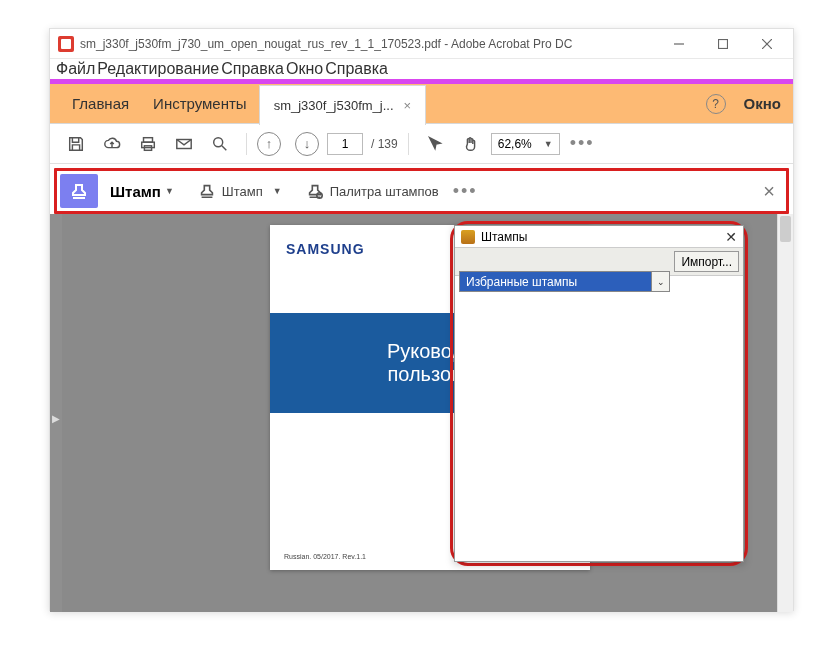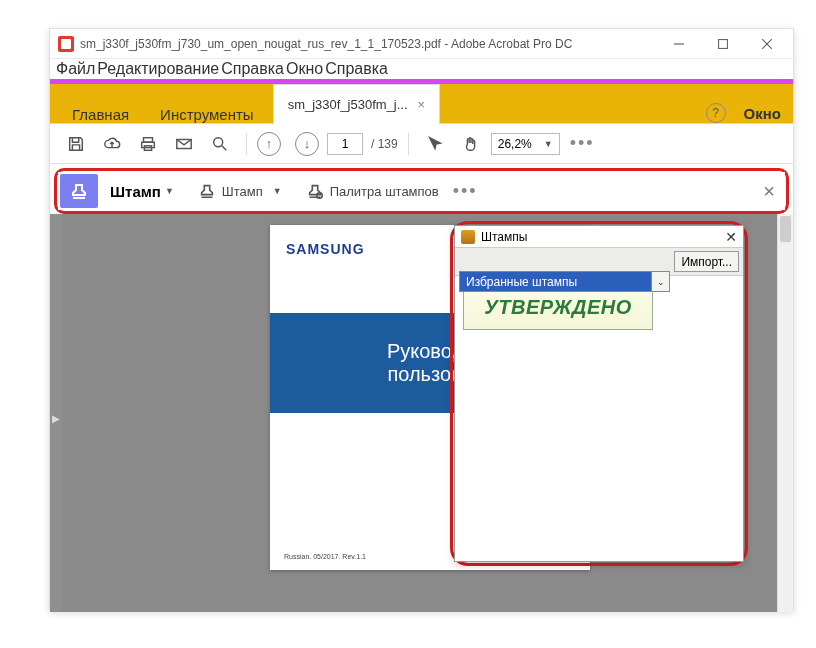--- a/index.html
+++ b/index.html
@@ -7,37 +7,37 @@
 .window { position: absolute; left: 49px; top: 28px; width: 745px; height: 583px; background: #fff; border: 1px solid #e0e0e0; box-shadow: 0 2px 8px rgba(0,0,0,0.15); }
 .titlebar { height: 30px; display: flex; align-items: center; padding: 0 4px; border-bottom: 1px solid #e9e9e9; }
 .titlebar-icon { width: 16px; height: 16px; margin: 0 6px 0 4px; background: #dd3c30; border-radius: 2px; position: relative; }
 .titlebar-icon::after { content: ""; position: absolute; top: 3px; left: 3px; right: 3px; bottom: 3px; background: #fff; border-radius: 1px; }
 .titlebar-text { font-size: 12px; color: #555; flex: 1; white-space: nowrap; overflow: hidden; }
 .winbtns { display: flex; }
 .winbtn { width: 44px; height: 28px; display: flex; align-items: center; justify-content: center; color: #888; font-size: 13px; cursor: pointer; }
 .winbtn svg { width: 10px; height: 10px; stroke: #666; stroke-width: 1.2; fill: none; }
 .menubar { height: 25px; display: flex; align-items: center; padding: 0 6px; font-size: 16px; color: #333; gap: 2px; border-bottom: 5px solid #d946ef; }
 .menubar span { cursor: pointer; }
-.tabbar { height: 40px; display: flex; align-items: flex-end; background: #eab308; border-bottom: 1px solid #d8d8d8; padding-left: 10px; gap: 7px; }
+.tabbar { height: 40px; display: flex; align-items: center; background: #fdba74; border-bottom: 1px solid #d8d8d8; padding-left: 10px; }
 .tabbar .bigtab { font-size: 15px; color: #333; padding: 0 12px; cursor: pointer; }
 .doc-tab { background: #fff; height: 40px; display: flex; align-items: center; padding: 0 14px; border-top: 1px solid #d8d8d8; border-left: 1px solid #d8d8d8; border-right: 1px solid #d8d8d8; font-size: 13px; color: #333; position: relative; top: 1px; }
 .doc-tab .close { margin-left: 10px; font-size: 13px; color: #888; cursor: pointer; }
 .tabbar-right { margin-left: auto; display: flex; align-items: center; padding-right: 12px; gap: 18px; }
 .help-icon { width: 20px; height: 20px; border: 1.5px solid #888; border-radius: 50%; display: flex; align-items: center; justify-content: center; font-size: 12px; color: #555; cursor: pointer; }
 .login { font-size: 15px; font-weight: 600; color: #333; cursor: pointer; }
 .toolbar1 { height: 40px; display: flex; align-items: center; padding: 0 10px; border-bottom: 1px solid #e0e0e0; gap: 4px; }
 .tbtn { width: 32px; height: 32px; display: flex; align-items: center; justify-content: center; cursor: pointer; color: #555; }
 .tbtn svg { width: 18px; height: 18px; stroke: #555; fill: none; stroke-width: 1.6; }
 .sep { width: 1px; height: 22px; background: #ddd; margin: 0 6px; }
 .circlebtn { width: 24px; height: 24px; border: 1.5px solid #888; border-radius: 50%; display: flex; align-items: center; justify-content: center; font-size: 13px; color: #555; cursor: pointer; }
 .pagefield { width: 36px; height: 22px; border: 1px solid #bbb; text-align: center; font-size: 12px; margin: 0 4px; }
 .pagecount { font-size: 12px; color: #555; }
 .zoom { height: 22px; border: 1px solid #bbb; padding: 0 6px; font-size: 12px; display: flex; align-items: center; gap: 8px; cursor: pointer; }
 .dots { font-size: 18px; color: #888; letter-spacing: 2px; cursor: pointer; padding: 0 6px; }
-.stampbar-wrap { border: 3px solid #d91f1f; border-radius: 10px; margin: 4px 4px 0 4px; padding: 1px; }
+.stampbar-wrap { border: 3px solid #d91f1f; border-radius: 1px; margin: 4px 4px 0 4px; padding: 1px; }
 .stampbar { height: 38px; display: flex; align-items: center; background: #fff; }
 .stamp-icon-box { width: 38px; height: 34px; background: #7c7ff0; border-radius: 2px; display: flex; align-items: center; justify-content: center; margin-left: 2px; }
 .stamp-icon-box svg { width: 20px; height: 20px; stroke: #fff; fill: none; stroke-width: 2; }
 .stamp-label { font-size: 15px; font-weight: 700; margin-left: 12px; display: flex; align-items: center; cursor: pointer; }
 .drop-arrow { font-size: 9px; margin-left: 4px; color: #555; }
 .stamp-sub { display: flex; align-items: center; margin-left: 24px; gap: 6px; cursor: pointer; font-size: 13px; color: #444; }
 .stamp-sub svg { width: 18px; height: 18px; stroke: #555; fill: none; stroke-width: 1.8; }
 .stampbar .dots2 { margin-left: 14px; font-size: 18px; color: #888; letter-spacing: 2px; cursor: pointer; }
 .stampbar .closex { margin-left: auto; margin-right: 10px; font-size: 20px; color: #777; cursor: pointer; font-weight: 300; }
 .content { position: relative; height: calc(100% - 30px - 25px - 40px - 40px - 48px); background: #8a8a8a; overflow: hidden; }
@@ -153,21 +153,21 @@
         <svg viewBox="0 0 20 20">
           <path d="M4 3l12 6-5 1-1 5z" fill="#555"></path>
         </svg>
       </div>
     <div class="tbtn">
         <svg viewBox="0 0 20 20">
           <path d="M6 10V5a1 1 0 012 0v4V4a1 1 0 012 0v5V5a1 1 0 012 0v5V7a1 1 0 012 0v6a4 4 0 01-4 4H9a4 4 0 01-4-4l1-3z"></path>
         </svg>
       </div>
     <div class="zoom">
-      <span>26,2%</span>
+      <span>62,6%</span>
       <span class="drop-arrow">▼</span>
     </div>
     <div class="dots">•••</div>
   </div>
 
   <div class="stampbar-wrap">
     <div class="stampbar">
       <div class="stamp-icon-box">
         <svg viewBox="0 0 20 20">
             <path d="M7 4h6v5l3 3v2H4v-2l3-3z M4 17h12"></path>
@@ -216,25 +216,20 @@
           <div class="sp-title-text">Штампы</div>
           <div class="sp-close">✕</div>
         </div>
         <div class="sp-controls">
           <div class="sp-select">
             <span>Избранные штампы</span>
             <span class="arrow">⌄</span>
           </div>
           <button class="sp-import">Импорт...</button>
         </div>
-        <div class="sp-body">
-          <div class="stamp-img">
-            <span>УТВЕРЖДЕНО</span>
-          </div>
-        </div>
       </div>
     </div>
 
     <div class="scrollbar-right">
         <div class="thumb"></div>
       </div>
   </div>
 
 </div>
 

